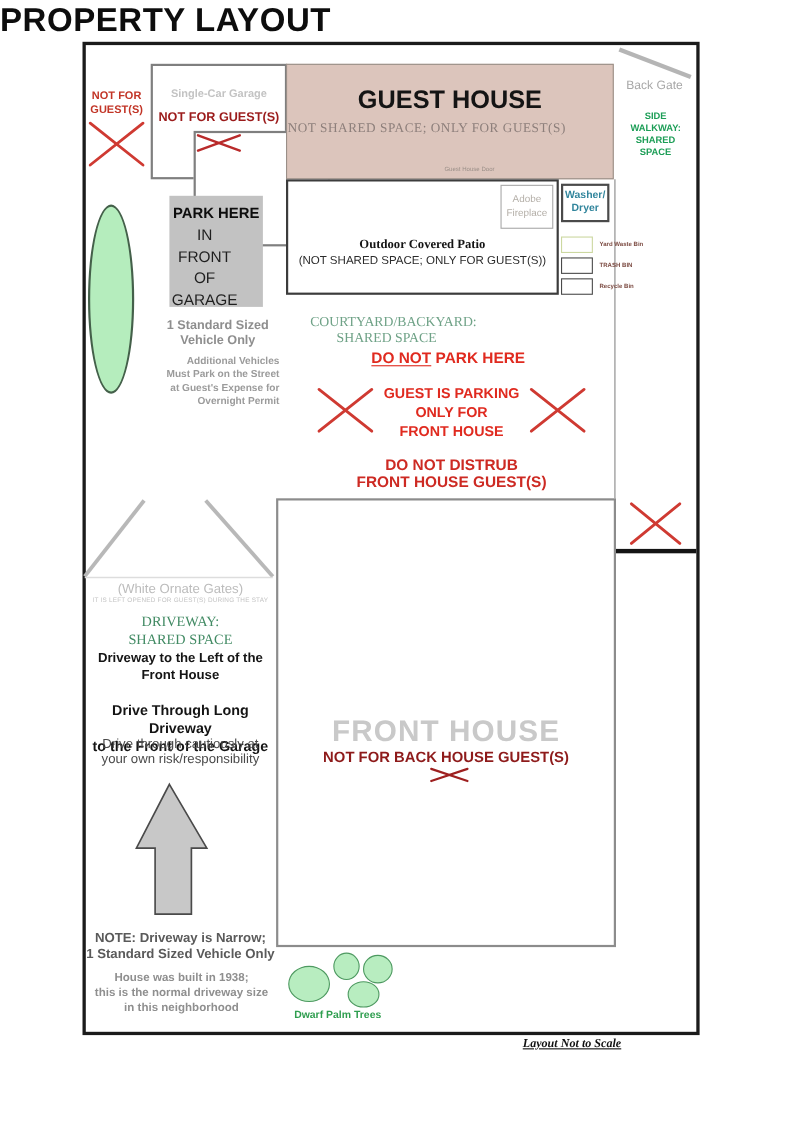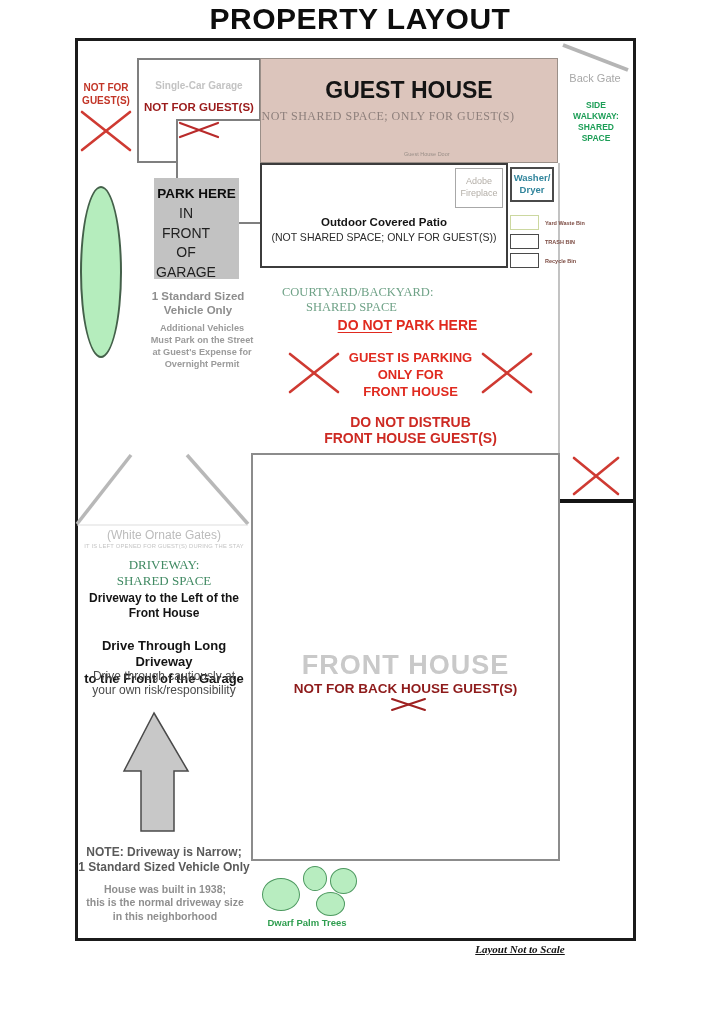--- a/index.html
+++ b/index.html
@@ -3,21 +3,21 @@
 <meta charset="utf-8">
 <style>
   html,body{margin:0;padding:0;background:#ffffff;}
   body{font-family:"Liberation Sans",sans-serif;color:#111;}
   #stage{position:relative;width:720px;height:1022px;background:#fff;overflow:hidden;}
   .abs{position:absolute;}
   .c{text-align:center;}
   .ml{white-space:pre-line;}
   .serif{font-family:"Liberation Serif",serif;}
 
-  .page-title{left:0;top:2px;width:720px;font-size:30px;font-weight:800;letter-spacing:.5px;text-align:center;color:#0d0d0d;}
+  .page-title{left:0;top:2px;width:720px;font-size:30px;font-weight:800;letter-spacing:.5px;text-align:left;color:#0d0d0d;}
   .outer{left:75px;top:38px;width:555px;height:897px;border:3px solid #1b1b1b;background:#fff;}
 
   .lines{left:0;top:0;width:720px;height:1022px;pointer-events:none;}
 
   .nfg-left{left:76px;top:82px;width:60px;font-size:10px;font-weight:700;color:#c23527;line-height:1.25;}
   .xmark line{vector-effect:non-scaling-stroke;stroke:#cf3a32;stroke-width:2.6;stroke-linecap:round;}
   .xmark.thin line{stroke:#9e2020;stroke-width:2;}
   .xmark.garage line{stroke:#b92b2b;stroke-width:2.2;}
 
   .garage{left:137px;top:58px;width:124px;height:105px;background:#fff;border:2px solid #7f7f7f;box-sizing:border-box;}
@@ -30,26 +30,26 @@
   .ghouse-door{left:404px;top:151px;width:90px;font-size:5.5px;color:#9a8f88;text-align:left;}
 
   .backgate{left:560px;top:72px;width:70px;font-size:11px;color:#a8a8a8;}
   .sidewalk{left:566px;top:100px;width:60px;font-size:8.5px;font-weight:800;color:#1d9e57;line-height:1.3;}
 
   .parkbox{left:154px;top:178px;width:85px;height:101px;background:#c2c2c2;}
   .park-l1{left:154px;top:186px;width:85px;font-size:13.5px;font-weight:800;color:#0d0d0d;}
   .park-rest{left:154px;top:204px;width:64px;font-size:14px;font-weight:400;color:#1f1f1f;line-height:1.4;}
   .oval{left:80px;top:186px;width:42px;height:172px;background:#b5edbd;border:2px solid #44604a;border-radius:50%;box-sizing:border-box;}
   .vnote{left:148px;top:289px;width:100px;font-size:11.5px;font-weight:700;color:#8e8e8e;line-height:1.25;}
-  .anote{left:150px;top:322px;width:104px;font-size:9.2px;font-weight:600;color:#9b9b9b;line-height:1.32;text-align:center;}
+  .anote{left:150px;top:322px;width:104px;font-size:9.2px;font-weight:600;color:#9b9b9b;line-height:1.32;text-align:right;}
 
   .patio{left:260px;top:163px;width:248px;height:105px;border:2px solid #3c3c3c;background:#fff;box-sizing:border-box;}
   .fireplace{left:455px;top:168px;width:48px;height:40px;border:1px solid#a8a8a8;box-sizing:border-box;}
   .fireplace-t{left:455px;top:176px;width:48px;font-size:9px;color:#b4afa8;line-height:1.3;}
-  .patio-t{left:262px;top:216px;width:244px;font-size:11.5px;font-weight:800;color:#141414;}
+  .patio-t{left:262px;top:216px;width:244px;font-size:11.5px;font-weight:800;color:#141414;font-family:Liberation Serif, serif;}
   .patio-s{left:262px;top:231px;width:244px;font-size:10.5px;color:#2b2b2b;}
   .washer{left:510px;top:167px;width:44px;height:35px;border:2px solid #4a4a4a;box-sizing:border-box;}
   .washer-t{left:510px;top:172px;width:44px;font-size:9.5px;font-weight:800;color:#31859C;line-height:1.25;}
 
   .legend-box{width:29px;height:15px;background:#fff;border:1.6px solid #4a4a4a;box-sizing:border-box;}
   .legend-box.yard{border-color:#ccd8a0;}
   .legend-lab{font-size:5.5px;font-weight:700;color:#7c4b42;text-align:left;width:60px;}
 
   .court-t1{left:282px;top:285px;width:200px;font-size:12.5px;color:#6fa287;text-align:left;}
   .court-t2{left:306px;top:300px;width:200px;font-size:12.5px;color:#6fa287;text-align:left;}

